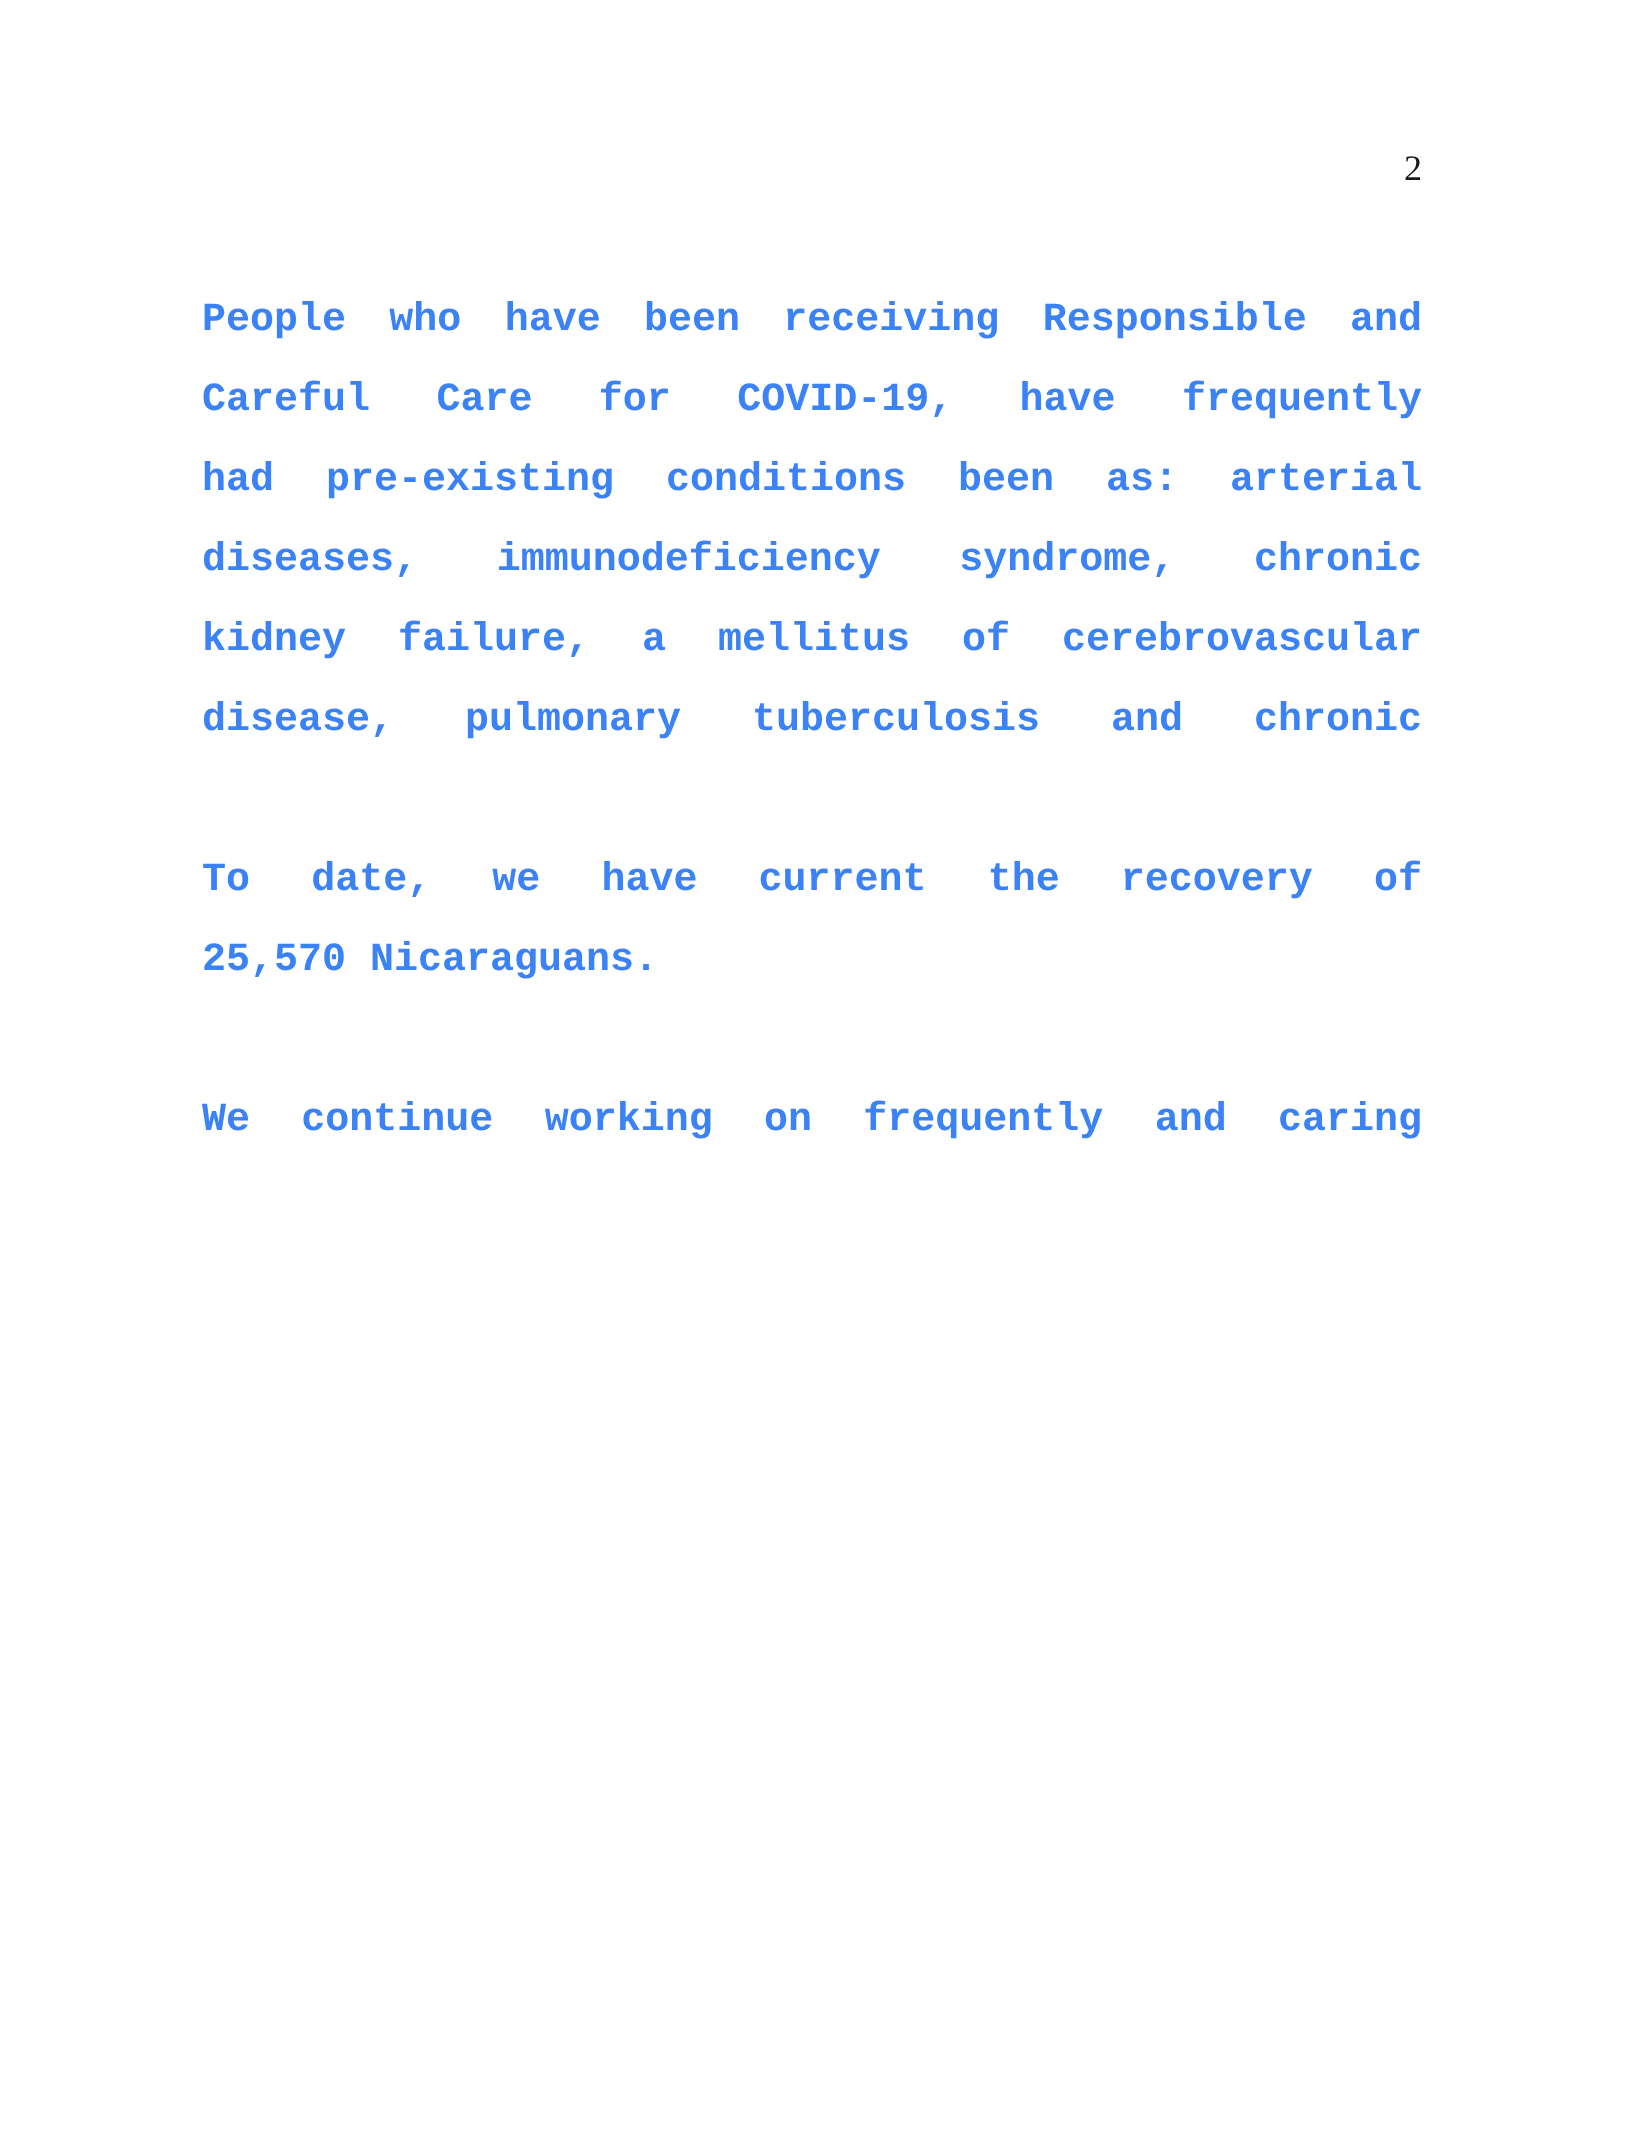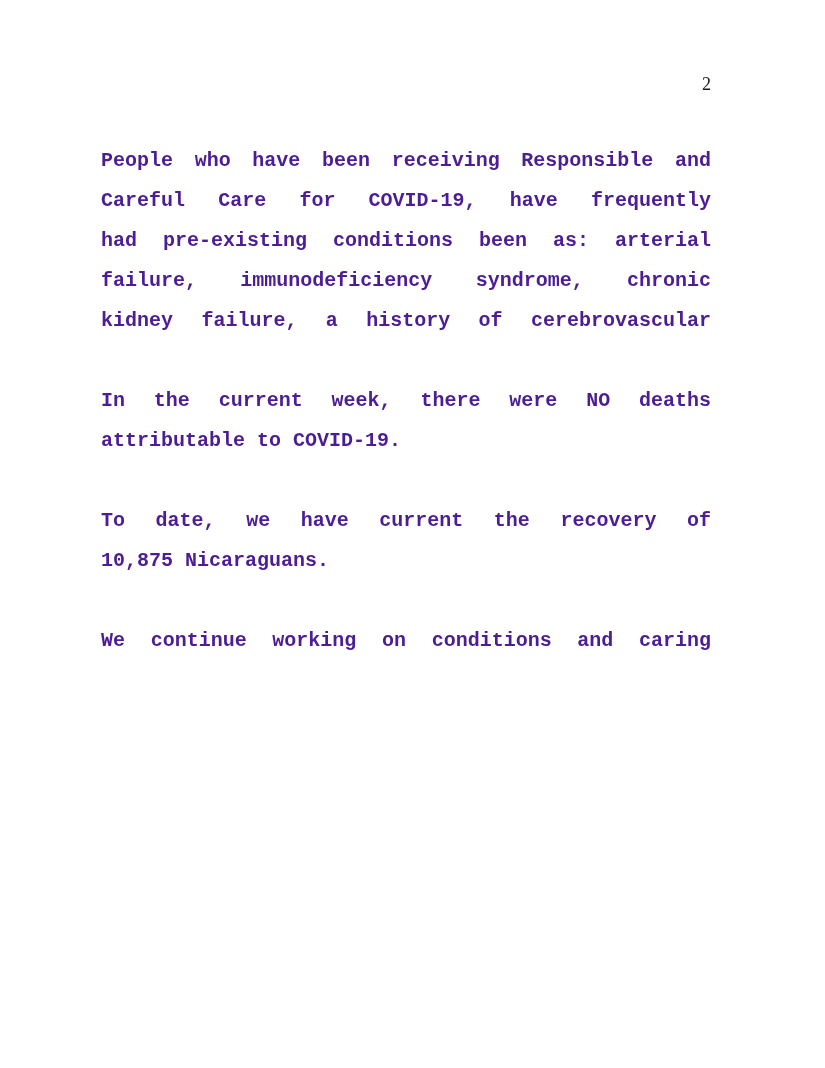--- a/index.html
+++ b/index.html
@@ -27,21 +27,21 @@
   }
   .body-text {
     position: absolute;
     top: 141px;
     left: 101px;
     width: 610px;
     font-family: "Liberation Mono", "DejaVu Sans Mono", monospace;
     font-weight: bold;
     font-size: 20px;
     line-height: 40px;
-    color: #4c1d95;
+    color: #3b82f6;
   }
   .paragraph {
     margin: 0 0 40px 0;
     padding: 0;
   }
   .line {
     text-align: justify;
     text-align-last: justify;
   }
   .line.last-line {
@@ -53,28 +53,25 @@
 
 <div class="page">
   <div class="header">
     <span class="page-number">2</span>
   </div>
   <div class="body-text">
       <div class="paragraph">
         <div class="line">People who have been receiving Responsible and</div>
         <div class="line">Careful Care for COVID-19, have frequently</div>
         <div class="line">had pre-existing conditions been as: arterial</div>
-        <div class="line">failure, immunodeficiency syndrome, chronic</div>
-        <div class="line">kidney failure, a history of cerebrovascular</div>
-      </div>
-      <div class="paragraph">
-        <div class="line">In the current week, there were NO deaths</div>
-        <div class="line last-line">attributable to COVID-19.</div>
+        <div class="line">diseases, immunodeficiency syndrome, chronic</div>
+        <div class="line">kidney failure, a mellitus of cerebrovascular</div>
+        <div class="line">disease, pulmonary tuberculosis and chronic</div>
       </div>
       <div class="paragraph">
         <div class="line">To date, we have current the recovery of</div>
-        <div class="line last-line">10,875 Nicaraguans.</div>
+        <div class="line last-line">25,570 Nicaraguans.</div>
       </div>
       <div class="paragraph">
-        <div class="line">We continue working on conditions and caring</div>
+        <div class="line">We continue working on frequently and caring</div>
       </div>
     </div>
 </div>
 
 </body></html>

